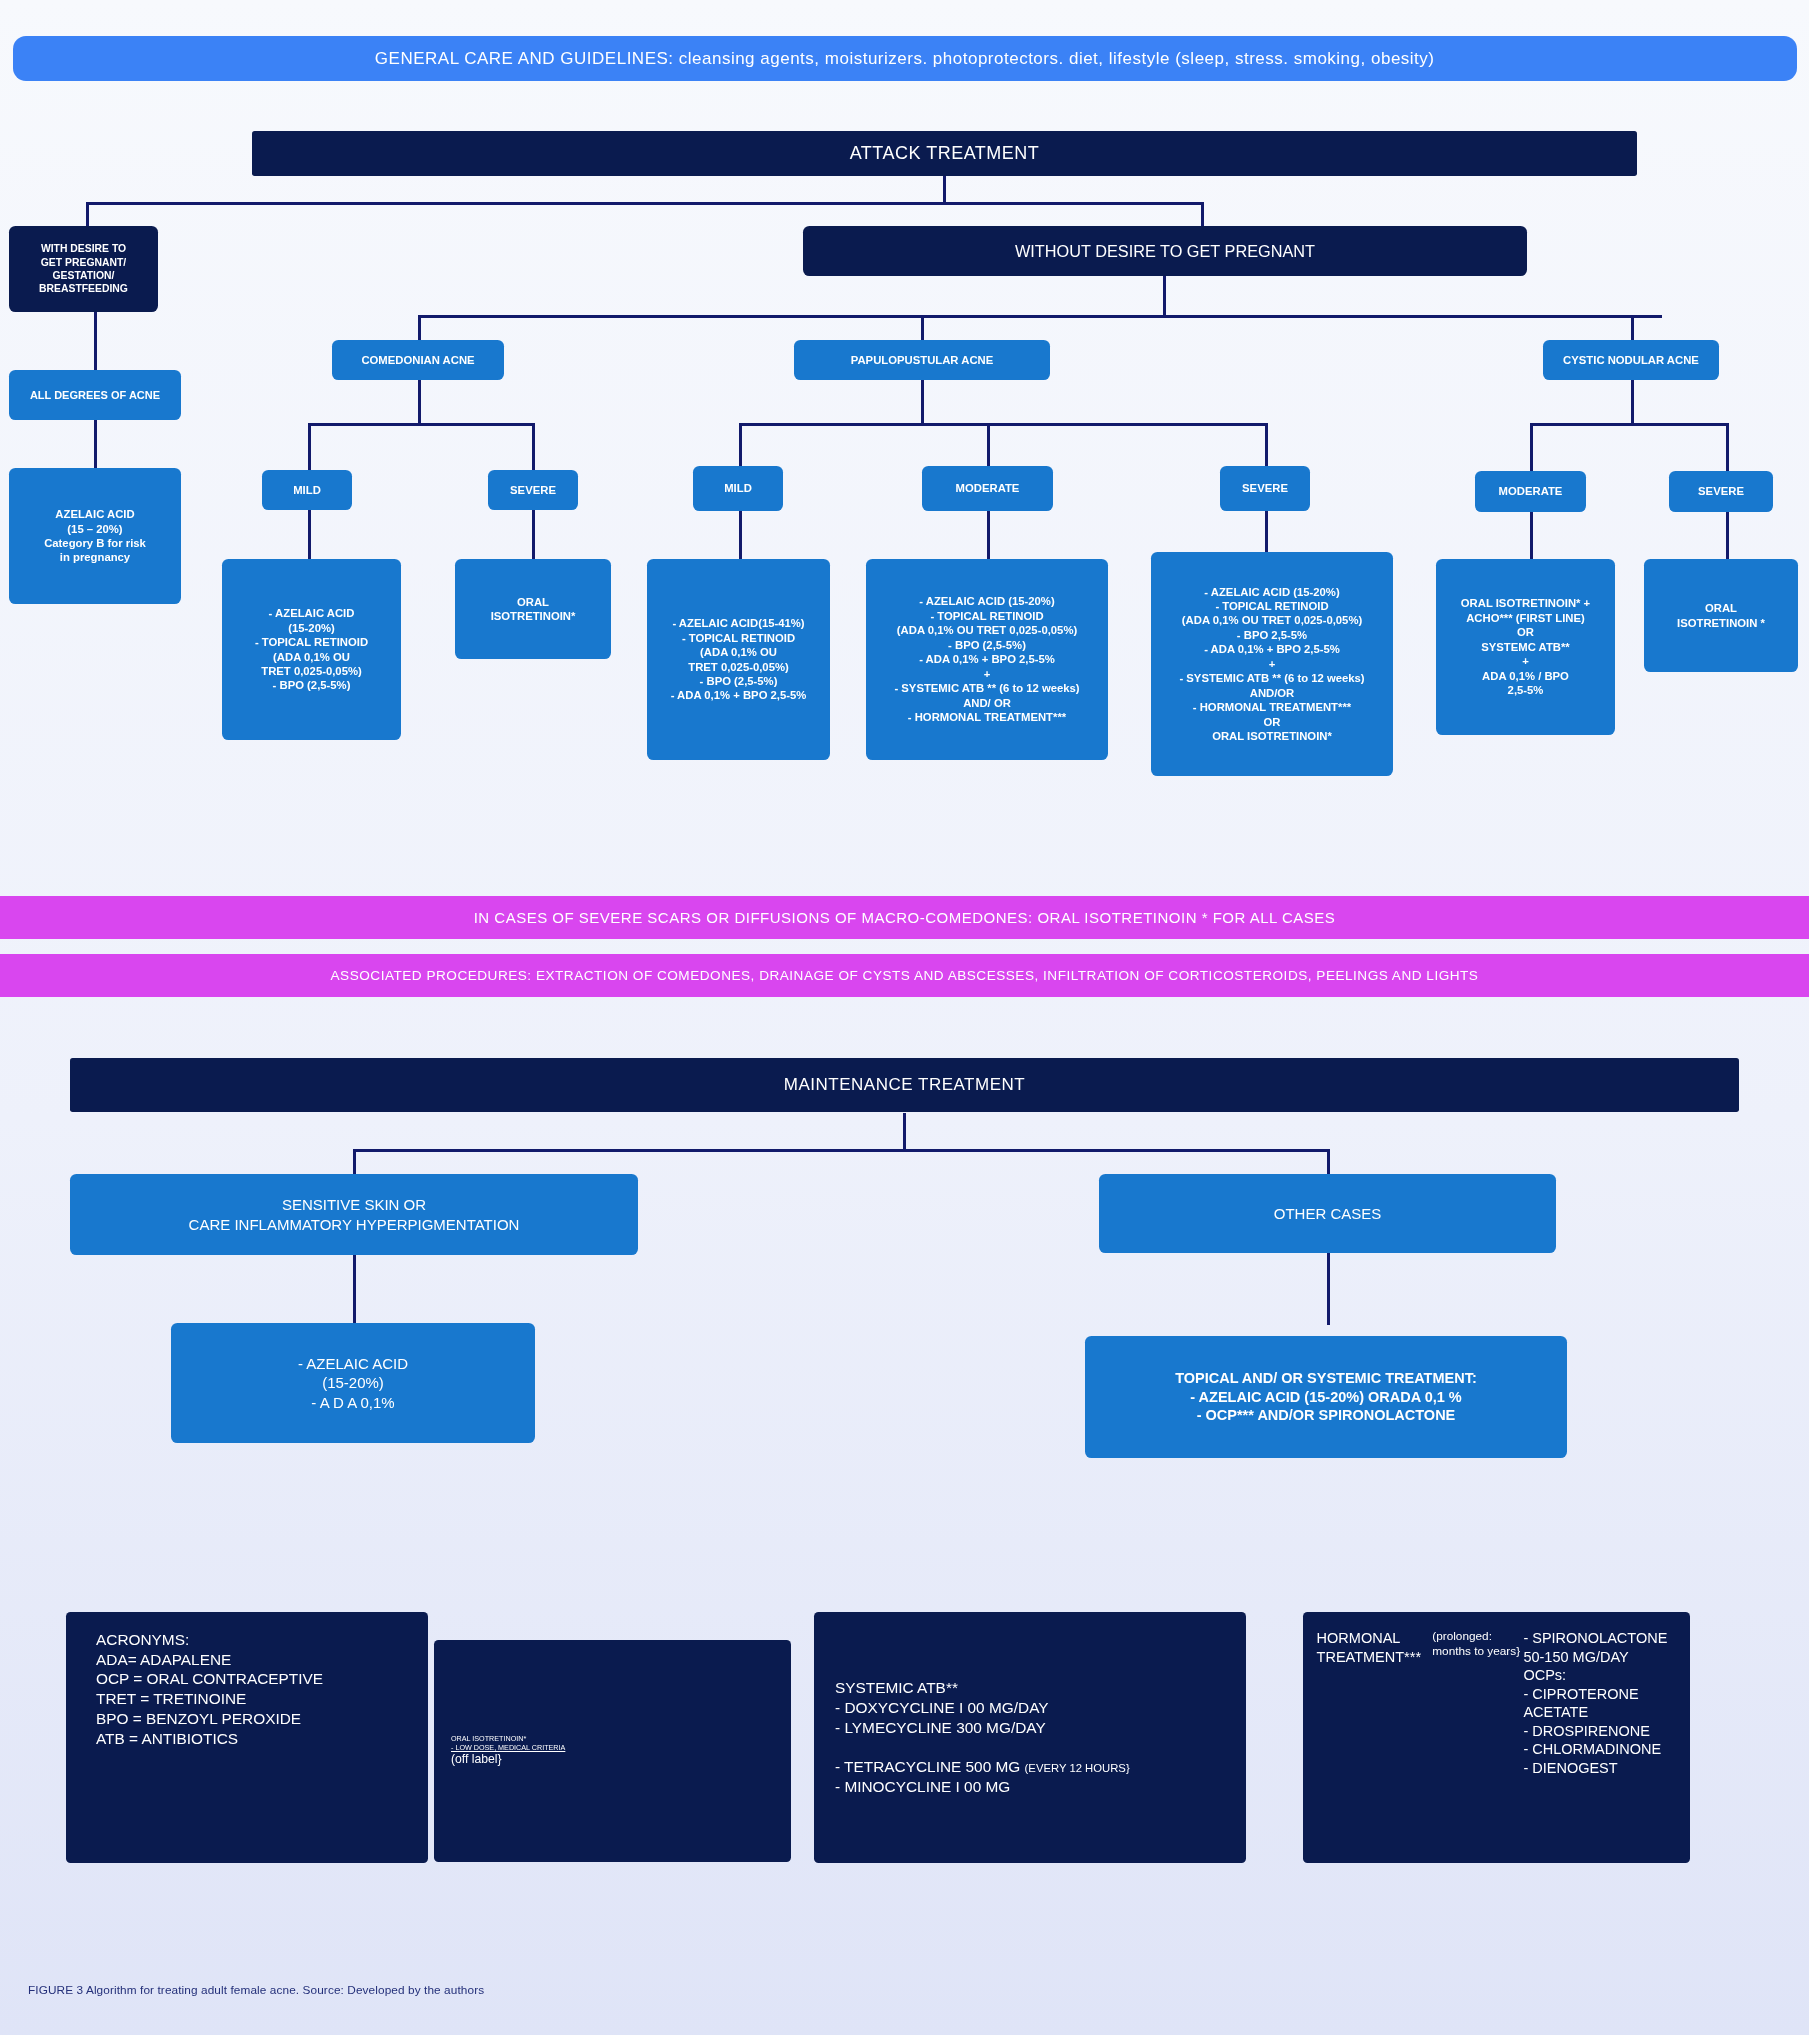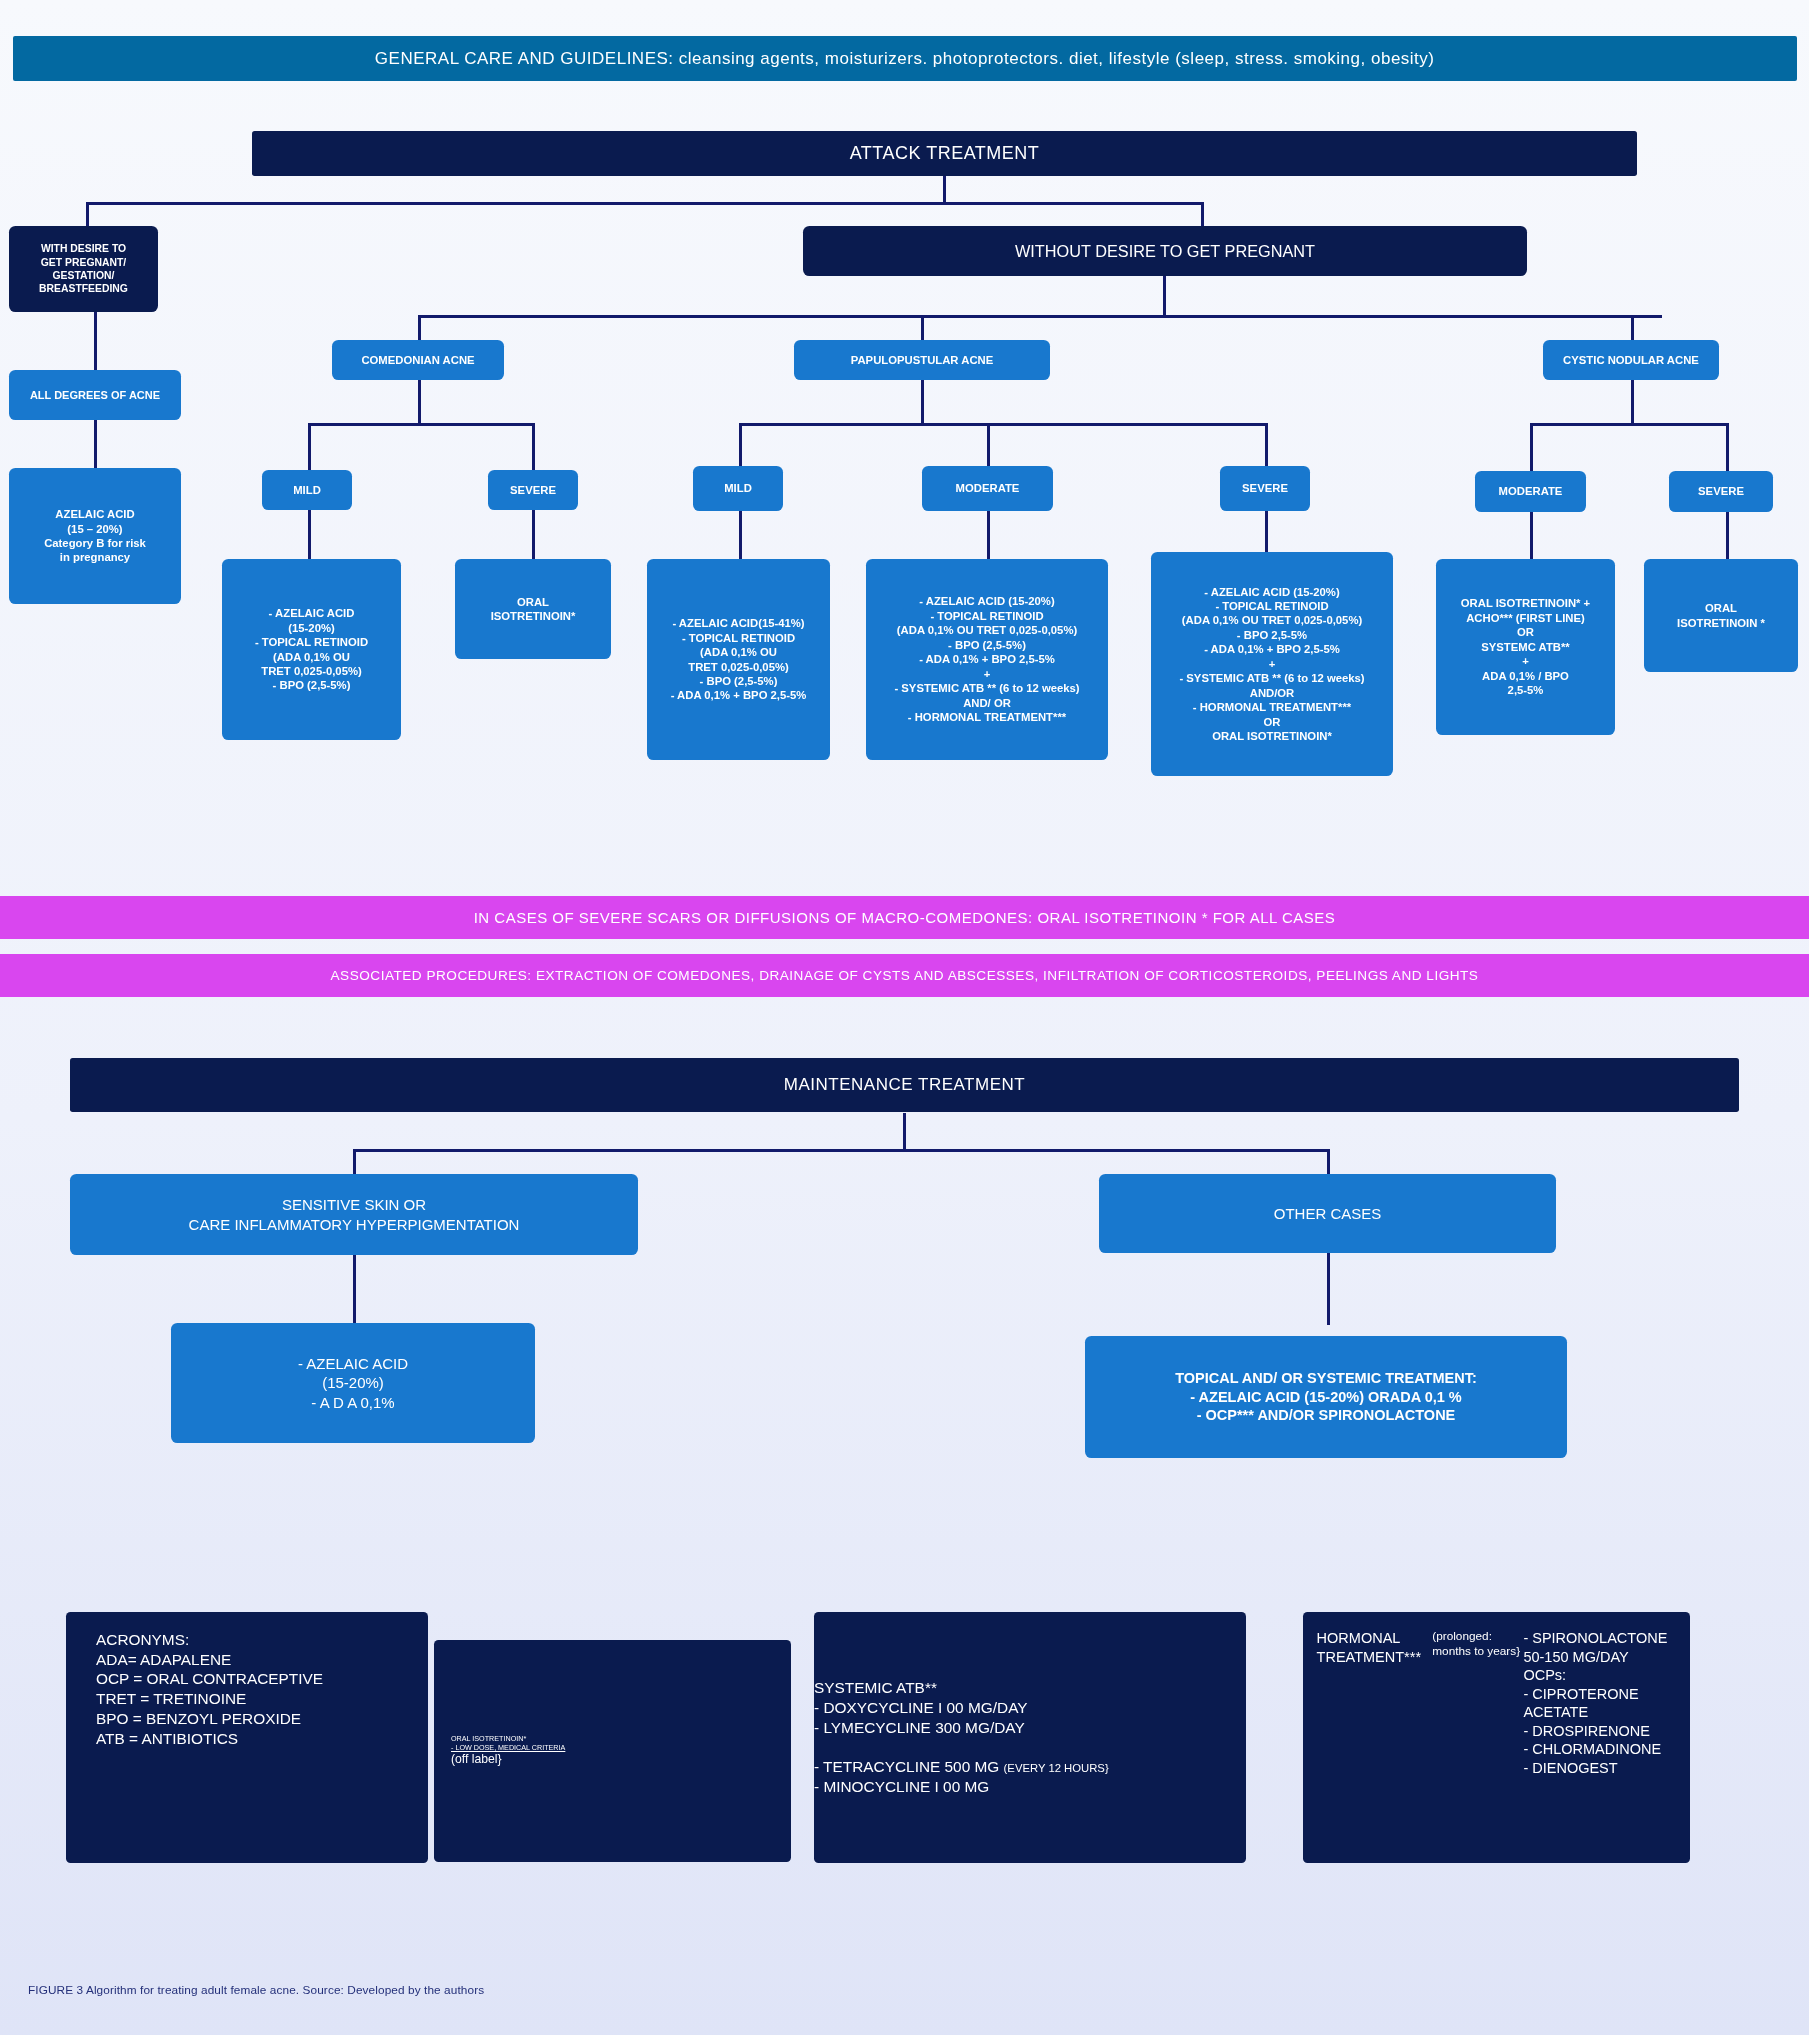--- a/index.html
+++ b/index.html
@@ -8,21 +8,21 @@
     background:linear-gradient(180deg,#f7f9fd 0%,#eef1fb 55%,#dfe4f7 100%);
     font-family:"Liberation Sans", sans-serif;
     overflow:hidden;
   }
   #stage{position:relative;width:1809px;height:2035px;}
 
   .box{position:absolute;box-sizing:border-box;display:flex;align-items:center;
        justify-content:center;text-align:center;color:#ffffff;
        border-radius:6.3px;padding:3.6px 6.3px;line-height:1.28;
        white-space:pre-line;z-index:5;}
-  .green{background:#0369a1;border-radius:2px;}
+  .green{background:#3b82f6;border-radius:13px;}
   .navy{background:#0a1b4f;}
   .navy-d{background:#d946ef;}
   .blue{background:#1878ce;}
 
   .ln{position:absolute;background:#121a6b;z-index:1;}
   .vl{width:2.7px;}
   .hl{height:2.7px;}
 
   .cap{position:absolute;color:#24307a;font-size:11.8px;letter-spacing:0.1px;}
 
@@ -184,21 +184,21 @@
 BPO = BENZOYL PEROXIDE
 ATB = ANTIBIOTICS</div>
 
   <div class="box navy lft" style="left:434px;top:1640px;width:357px;height:222px;padding:0;border-radius:4.5px;
               flex-direction:column;align-items:flex-start;justify-content:center;">
     <div style="padding:0 17px;" style2="" class="">ORAL  ISOTRETINOIN*</div>
     <div style="padding:0 17px;text-decoration:underline;">- LOW DOSE, MEDICAL CRITERIA</div>
     <div style="padding:0 17px;font-size:12.2px;">(off label}</div>
   </div>
 
-  <div class="box navy lft" style="left:814px;top:1612px;width:432px;height:251px;padding:18px 0;border-radius:4.5px;
+  <div class="box navy lft" style="left:814px;top:1612px;width:432px;height:251px;padding:18px 21px;border-radius:4.5px;
               flex-direction:column;align-items:flex-start;justify-content:center;font-size:15.4px;">
     <div>SYSTEMIC ATB**
 - DOXYCYCLINE I 00 MG/DAY
 - LYMECYCLINE 300 MG/DAY</div>
     <div>
       <span>- TETRACYCLINE 500 MG </span><span style="font-size:11.3px;">(EVERY  12 HOURS}</span>
     </div>
     <div>- MINOCYCLINE I 00 MG</div>
   </div>
 

